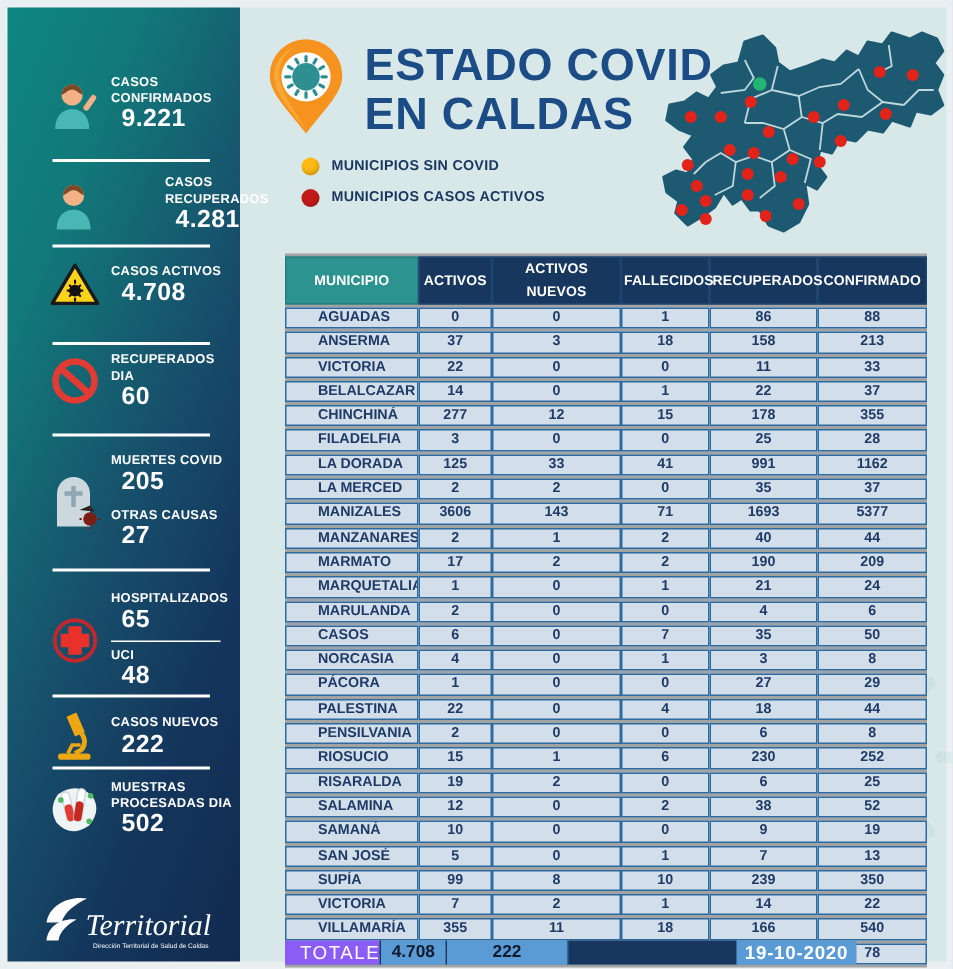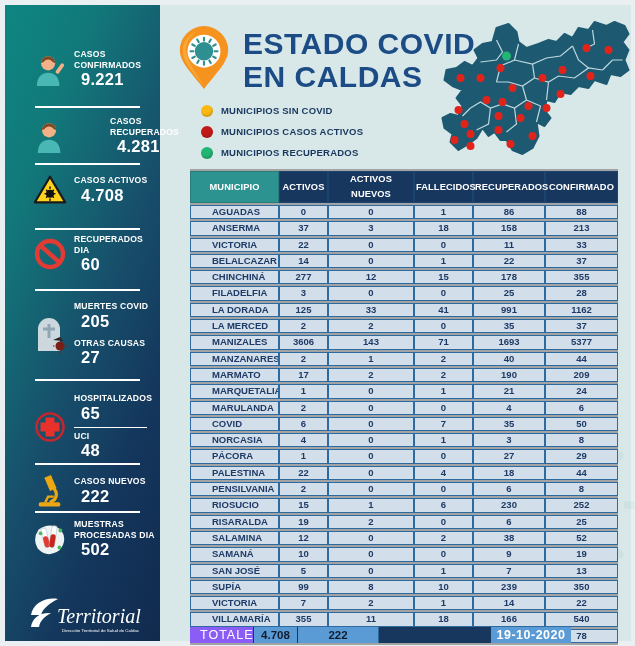--- a/index.html
+++ b/index.html
@@ -283,24 +283,20 @@
 </div>
 
 <div class="legend">
     <div class="legend-row">
       <span class="legend-dot" style="background: rgb(252, 184, 19);"></span>
       <span class="legend-label">MUNICIPIOS SIN COVID</span>
     </div>
     <div class="legend-row">
       <span class="legend-dot" style="background: rgb(194, 27, 23);"></span>
       <span class="legend-label">MUNICIPIOS CASOS ACTIVOS</span>
-    </div>
-    <div class="legend-row">
-      <span class="legend-dot" style="background: rgb(33, 181, 115);"></span>
-      <span class="legend-label">MUNICIPIOS RECUPERADOS</span>
     </div>
   </div>
 
 <svg class="map" width="197" height="148" viewBox="0 0 196 148">
   <polygon fill="#1d5a72" stroke="#1d5a72" stroke-width="2" stroke-linejoin="round" points="56,26 60,12 72,8 80,16 82,26 90,32 102,28 112,24 120,26 128,18 136,22 142,12 152,14 158,6 170,10 178,6 188,10 192,18 186,26 192,34 188,44 192,54 184,60 174,58 170,68 158,64 152,72 142,70 134,78 124,76 118,86 110,84 108,94 114,102 108,110 100,106 102,120 96,132 86,138 76,134 70,124 64,124 58,116 52,120 46,112 40,122 32,128 22,134 14,126 16,118 8,112 6,102 14,98 22,100 26,90 20,82 26,74 16,70 8,64 10,54 20,52 28,46 36,50 42,42 38,34 46,28"></polygon>
   <g stroke="#cfe5e8" stroke-width="1.2" fill="none" opacity=".9">
     <path d="M82,28 L78,44 L64,50 L60,66"></path>
     <path d="M78,44 L96,48 L110,42 L124,40 L136,30"></path>
     <path d="M96,48 L98,62 L86,70 L72,66 L60,66"></path>
     <path d="M98,62 L112,66 L122,60 L138,62 L152,52 L166,54"></path>
@@ -454,21 +450,21 @@
       </tr>
       <tr>
         <td class="name">MARULANDA</td>
         <td>2</td>
         <td>0</td>
         <td>0</td>
         <td>4</td>
         <td>6</td>
       </tr>
       <tr>
-        <td class="name">COVID</td>
+        <td class="name">CASOS</td>
         <td>6</td>
         <td>0</td>
         <td>7</td>
         <td>35</td>
         <td>50</td>
       </tr>
       <tr>
         <td class="name">NORCASIA</td>
         <td>4</td>
         <td>0</td>

